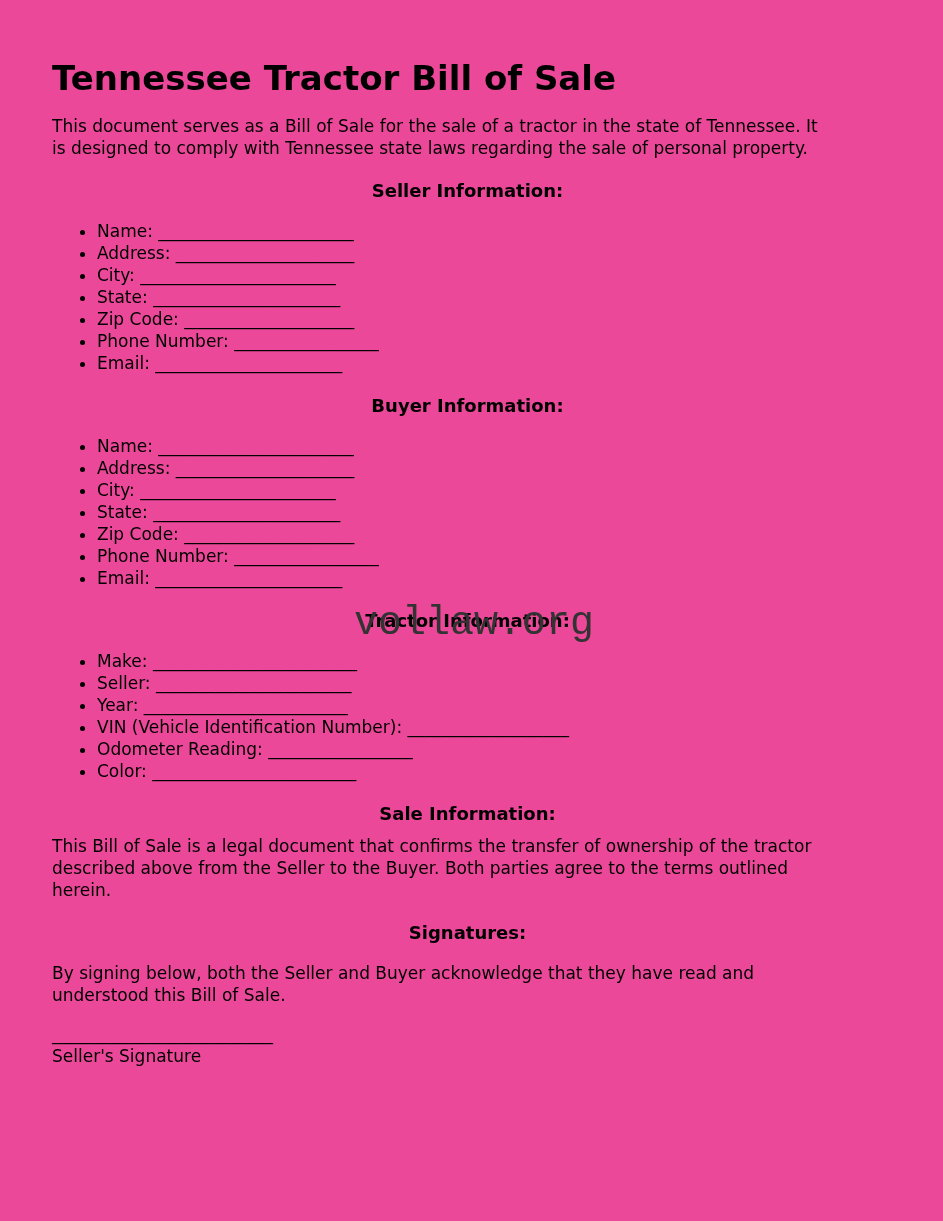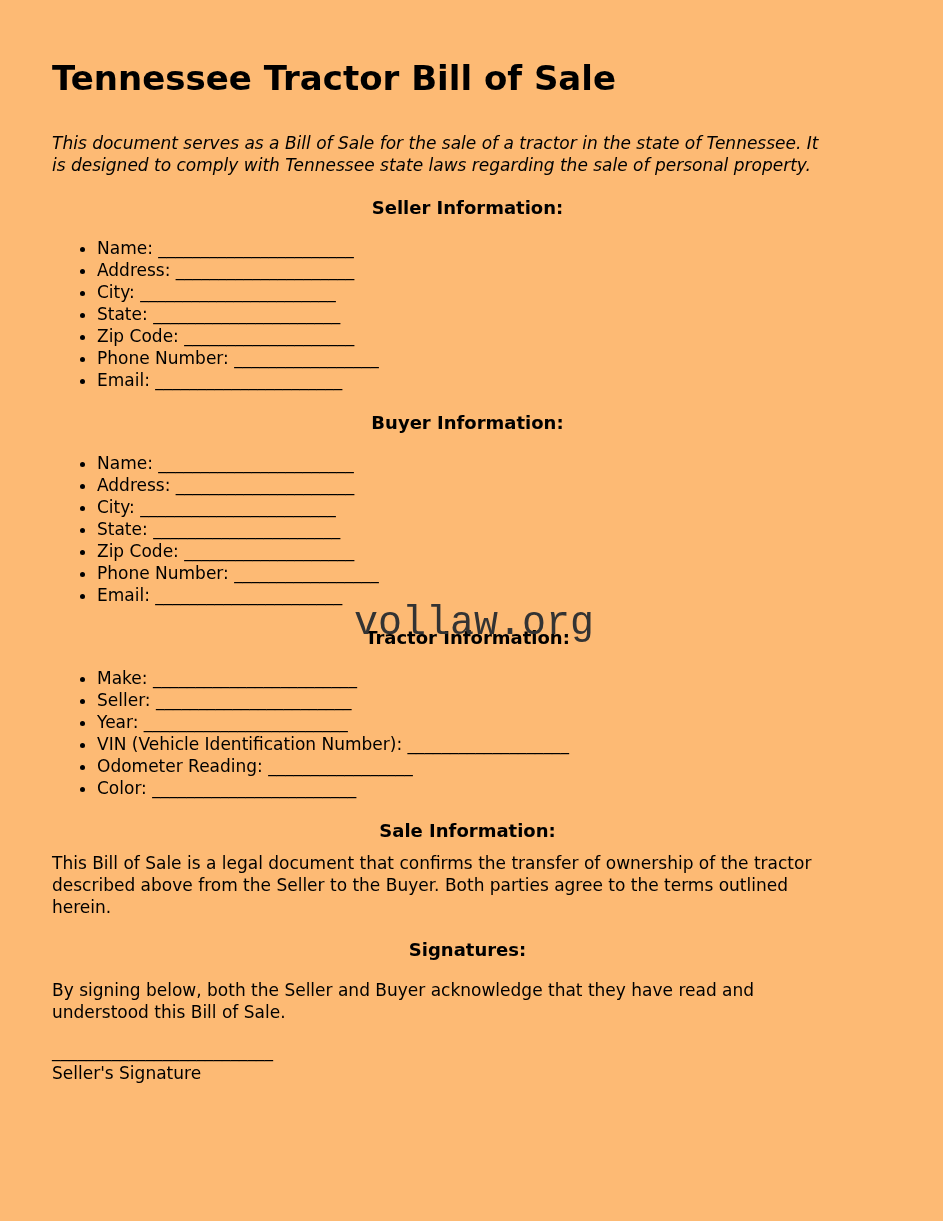--- a/index.html
+++ b/index.html
@@ -1,37 +1,37 @@
 <!DOCTYPE html>
 <html><head>
 <meta charset="utf-8">
 <style>
   html, body { margin: 0; padding: 0; background: #ffffff; }
   .page {
     position: relative;
     width: 943px;
     height: 1221px;
-    background: #fdba74;
+    background: #ec4899;
     box-sizing: border-box;
     padding: 58px 60px 0 52px;
     font-family: "DejaVu Sans", "Liberation Sans", sans-serif;
     font-size: 17px;
     line-height: 22px;
     color: #000000;
     overflow: hidden;
   }
   .doc-title {
     font-size: 34px;
     line-height: 40px;
     font-weight: 700;
     margin: 0;
     color: #000000;
   }
   p { margin: 0; white-space: pre-line; }
-  .intro { margin-top: 34px; font-style: italic; }
+  .intro { margin-top: 17px; }
   .section-heading {
     font-size: 18px;
     line-height: 24px;
     font-weight: 700;
     margin: 20px 0 0 0;
     white-space: pre-line;
     text-align: center;
   }
   ul.field-list {
     margin: 17px 0 0 0;

